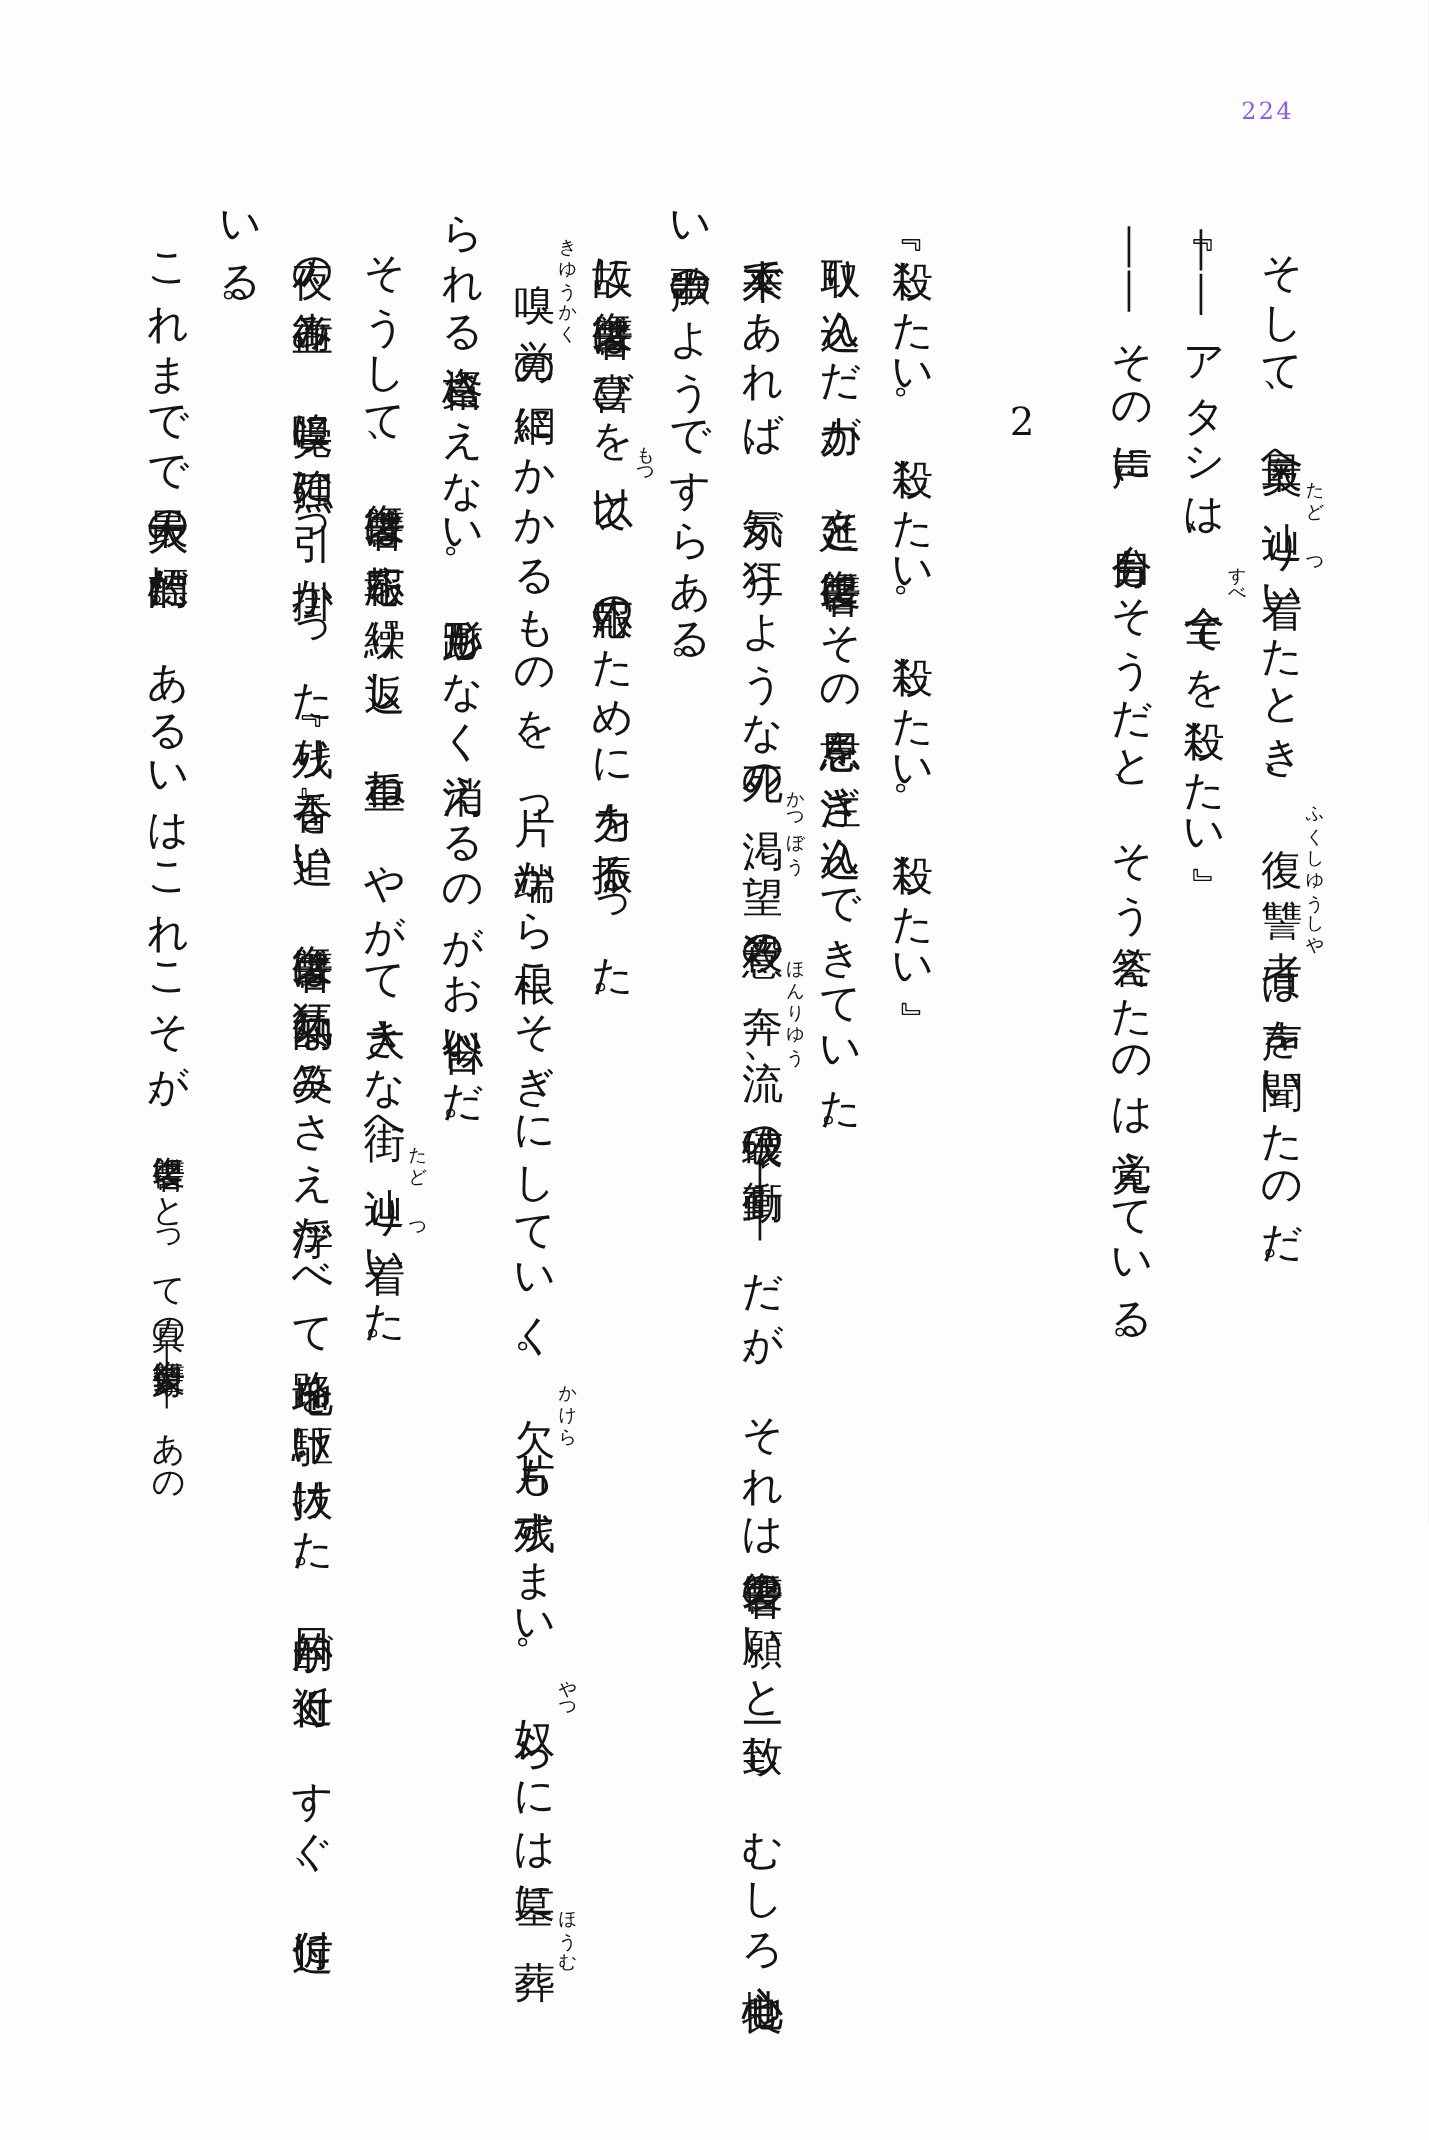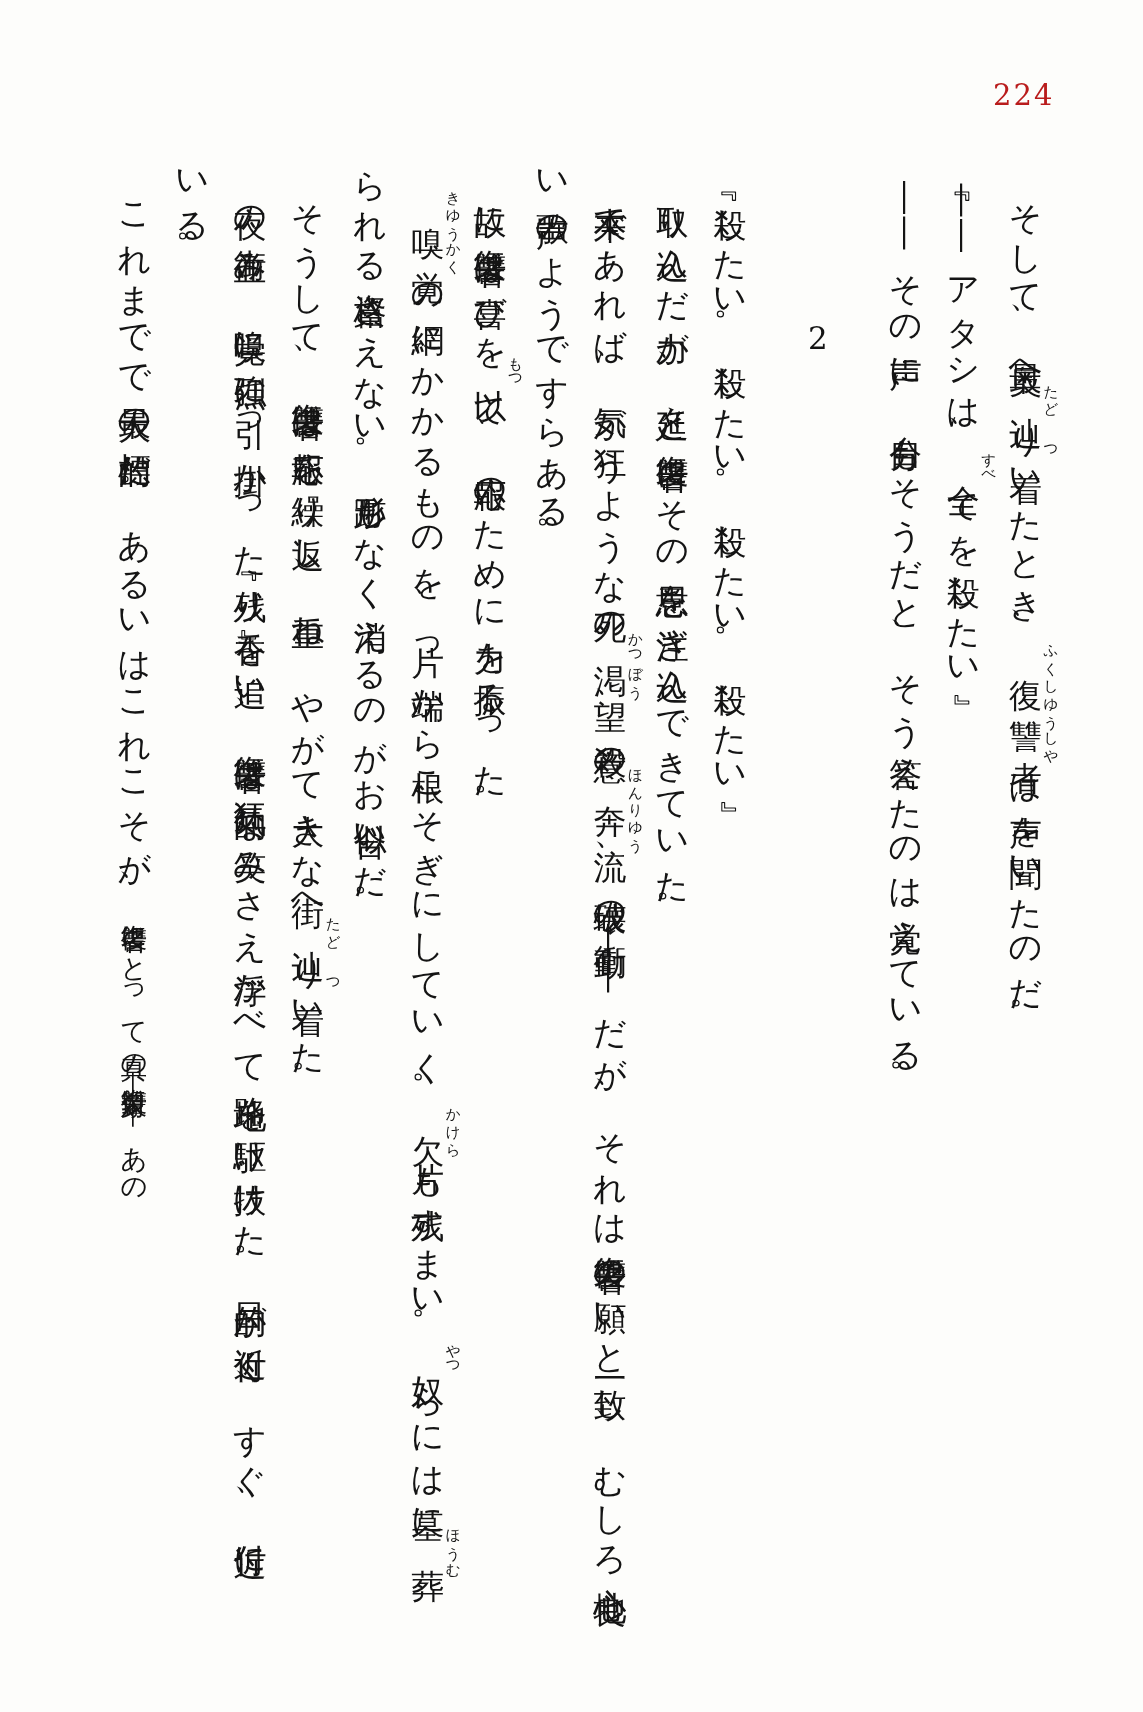--- a/index.html
+++ b/index.html
@@ -13,23 +13,23 @@
     height: 1712px;
     background: #fdfdfb;
     color: #141414;
     font-family: "DejaVu Serif", "Liberation Serif", serif;
     overflow: hidden;
   }
   .page-number {
     position: absolute;
     top: 78px;
     left: 993px;
-    font-size: 29px;
+    font-size: 19px;
     letter-spacing: 2px;
-    color: #b91c1c;
+    color: #8b5cf6;
   }
   .text-area {
     position: absolute;
     top: 148px;
     right: 84px;
     width: 1012px;
     height: 1436px;
     writing-mode: vertical-rl;
     text-orientation: mixed;
     font-size: 33px;

